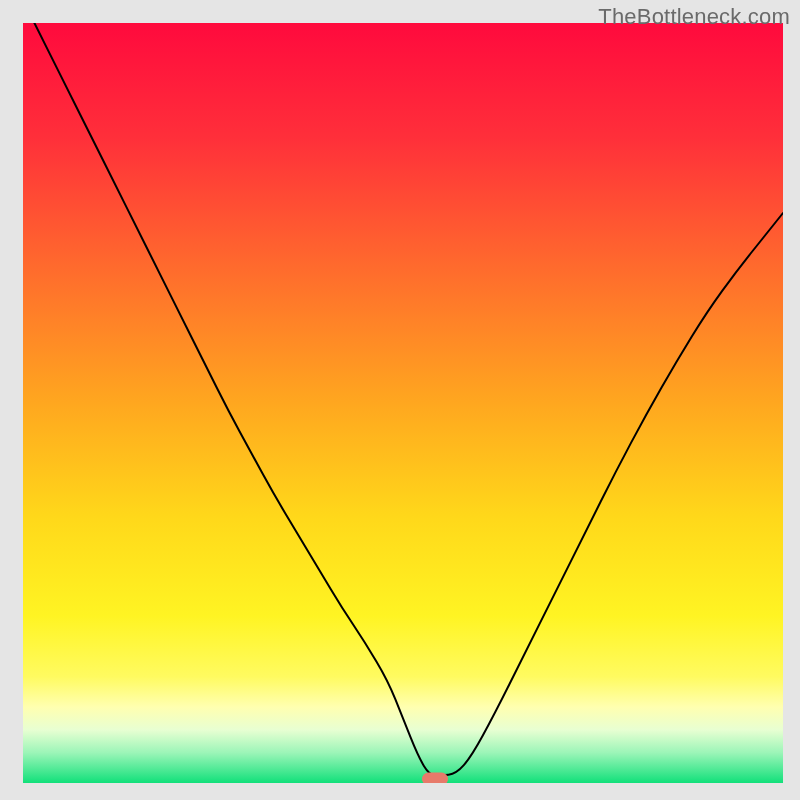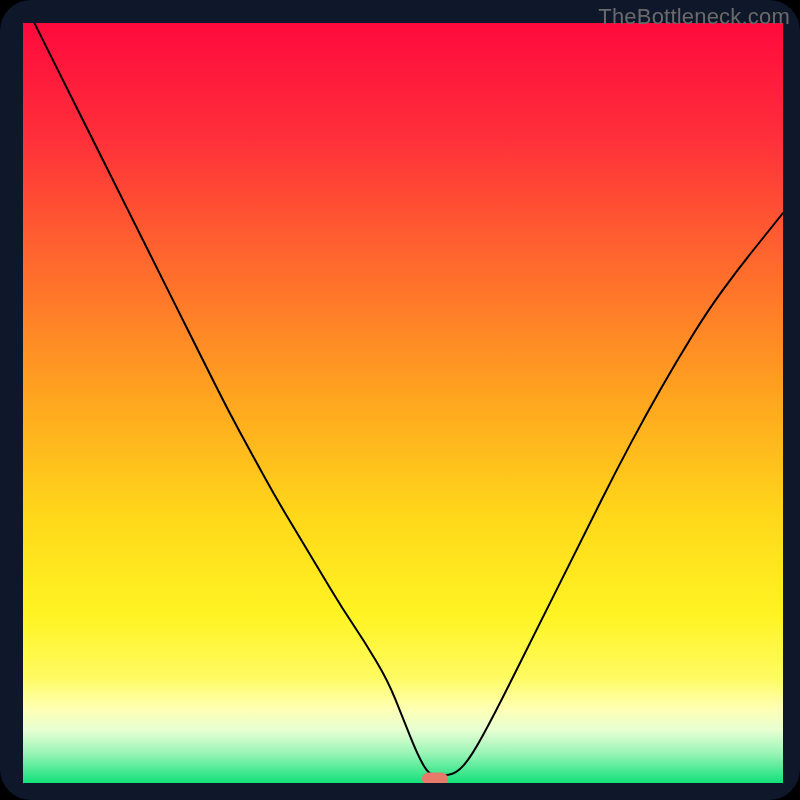--- a/index.html
+++ b/index.html
@@ -8,22 +8,21 @@
     width: 800px;
     height: 800px;
     background: #000;
     overflow: hidden;
     font-family: Arial, Helvetica, sans-serif;
   }
   .frame {
     position: relative;
     width: 800px;
     height: 800px;
-    background: #0f172a;
-    border-radius: 31px;
+    background: #e5e5e5;
   }
   .watermark {
     position: absolute;
     top: 4px;
     right: 10px;
     color: #6a6a6a;
     font-size: 22px;
     font-weight: 500;
     letter-spacing: 0.2px;
     z-index: 10;

